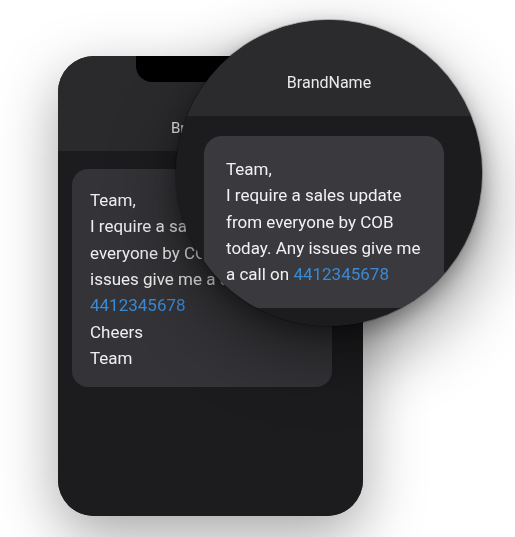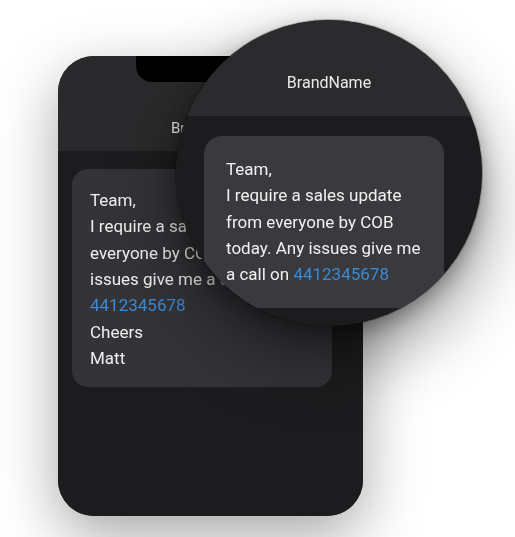--- a/index.html
+++ b/index.html
@@ -149,21 +149,21 @@
 <div class="phone">
   <div class="phone-header">
     <div class="phone-header-title">BrandName</div>
   </div>
   <div class="notch"></div>
   <div class="phone-body">
     <div class="message-bubble">
       <span>Team,</span><br>
       <span>I require a sales update from everyone by COB today. Any issues give me a call on </span><span class="phone-link">4412345678</span><br>
       <span>Cheers</span><br>
-      <span>Matt</span>
+      <span>Team</span>
     </div>
   </div>
 </div>
 
 <div class="magnifier">
   <div class="mag-inner">
     <div class="mag-header">
       <div class="mag-header-title">BrandName</div>
     </div>
     <div class="mag-body">

